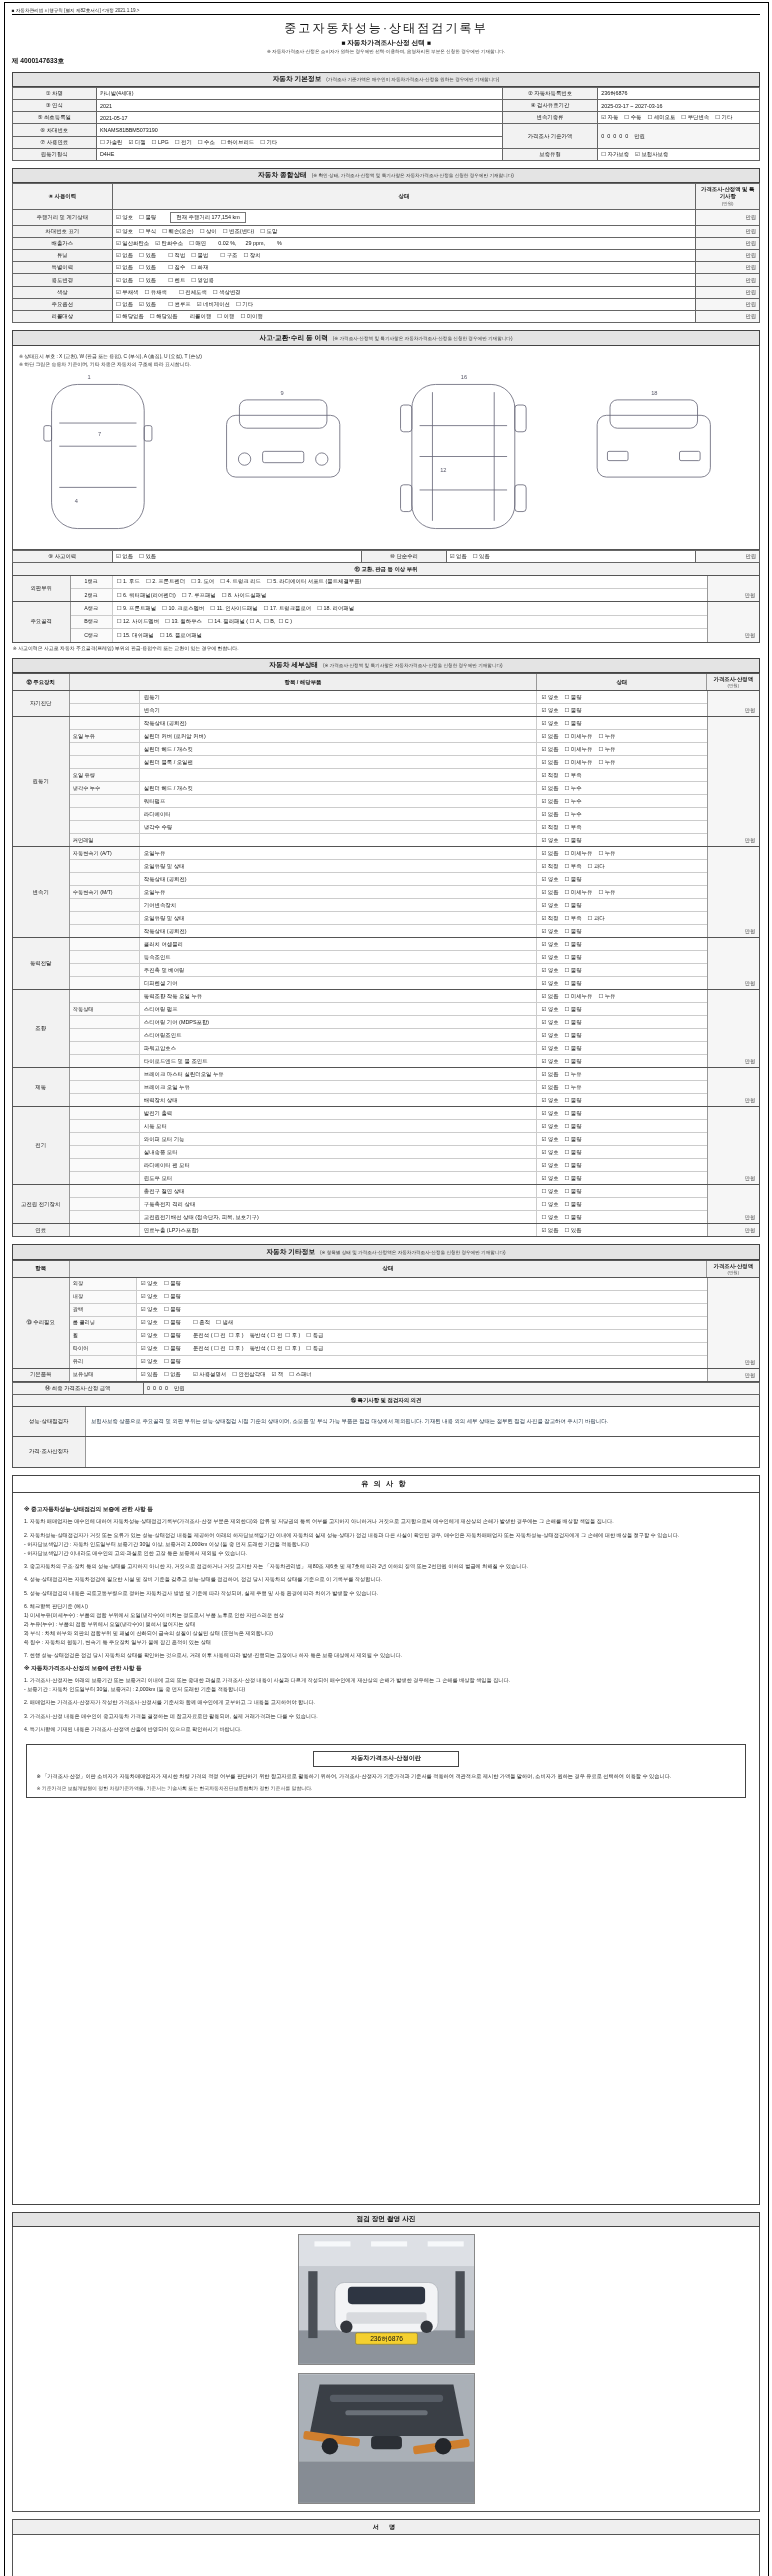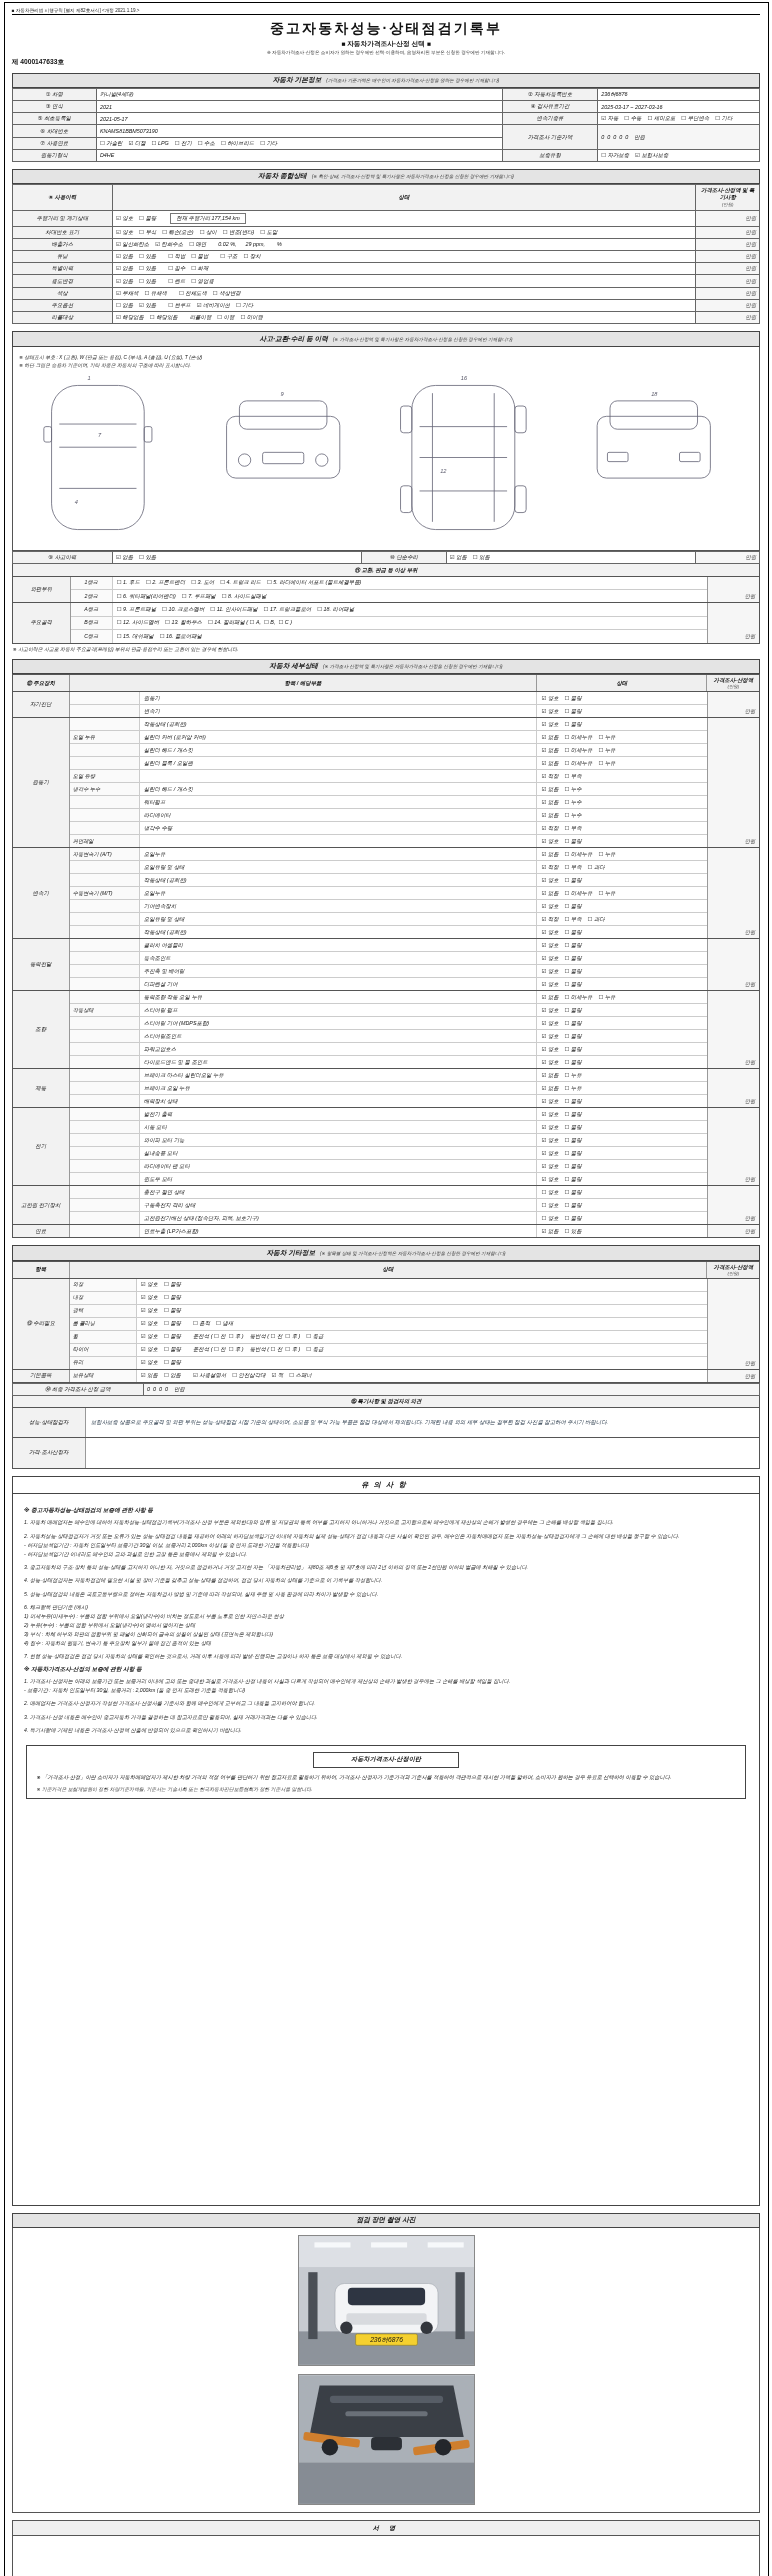--- a/index.html
+++ b/index.html
@@ -1,24 +1,24 @@
 <!DOCTYPE html>
 <html style="font-size:8.2px"><head>
 <meta charset="utf-8">
 <style>
   html,body{margin:0;padding:0;background:#ffffff;color:#111;
     font-family:"Liberation Sans","DejaVu Sans",sans-serif;}
   .page{width:765px;margin:2.1px auto;border:0.5px solid #000;padding:4.1px 7.2px 6.2px;box-sizing:border-box;background:#fff;}
   .form-ref{font-size:4.6px;color:#222;padding:0.5px 0 1.5px;border-bottom:0.5px solid #000;}
   .title-wrap{text-align:center;margin-top:5.2px;}
-  .doc-title{font-size:14px;font-weight:bold;letter-spacing:2.1px;margin:1px 0;}
+  .doc-title{font-size:12px;font-weight:normal;letter-spacing:2.1px;margin:1px 0;}
   .title-sub{font-size:6.7px;font-weight:bold;margin:1.5px 0;}
   .title-note{font-size:4.6px;color:#333;margin:1px 0 3.1px;}
   .doc-no{font-size:6.7px;font-weight:bold;margin:2.1px 0 3.1px;}
-  section{margin:5.2px 0 7.2px;font-style:italic;}
+  section{margin:5.2px 0 7.2px;}
   .sec-bar{background:#e4e4e4;border:0.5px solid #444;text-align:center;padding:2.1px 1px;font-size:6.7px;}
   .sec-title{font-weight:bold;}
   .sec-note{font-size:4.6px;color:#333;margin-left:3.1px;}
   table.grid{width:100%;border-collapse:collapse;}
   table.grid td,table.grid th{border:0.5px solid #666;font-size:5.4px;padding:2.1px 3.1px;vertical-align:middle;}
   td.lbl,th.lbl{background:#f2f2f2;text-align:center;}
   td.val{background:#fff;}
   .status{white-space:pre-wrap;}
   td.price, .pricecell{background:#f6f6f6;text-align:right;color:#444;font-size:5.2px;width:52px;}
   .note-box{display:inline-block;border:0.5px solid #777;padding:1px 5.2px;margin-left:12.4px;font-size:5.4px;background:#fff;}

